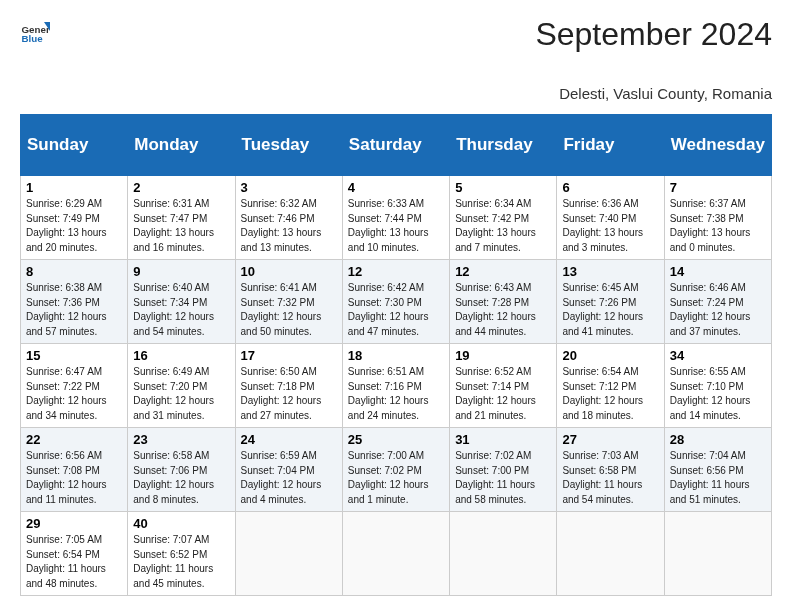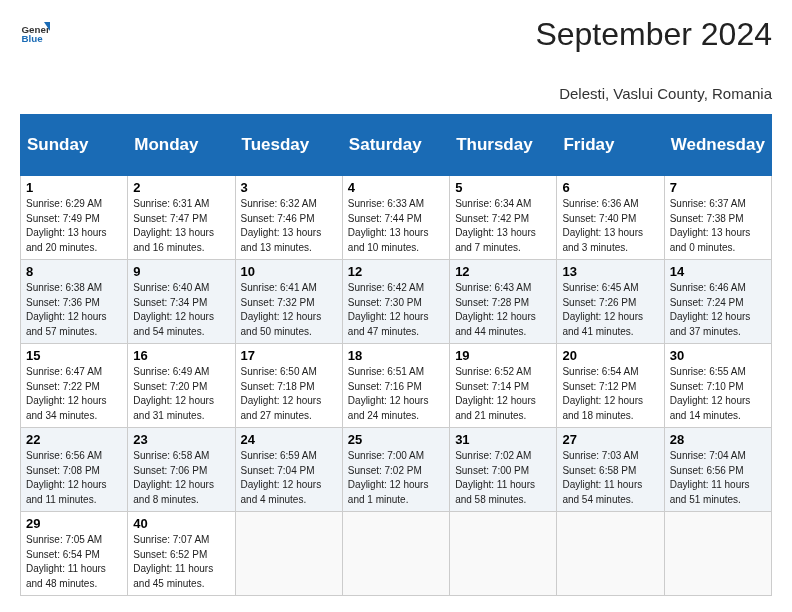--- a/index.html
+++ b/index.html
@@ -197,21 +197,21 @@
           </td>
           <td>
             <span class="day-num">19</span>
             <div class="day-info">Sunrise: 6:52 AM<br>Sunset: 7:14 PM<br>Daylight: 12 hours and 21 minutes.</div>
           </td>
           <td>
             <span class="day-num">20</span>
             <div class="day-info">Sunrise: 6:54 AM<br>Sunset: 7:12 PM<br>Daylight: 12 hours and 18 minutes.</div>
           </td>
           <td>
-            <span class="day-num">30</span>
+            <span class="day-num">34</span>
             <div class="day-info">Sunrise: 6:55 AM<br>Sunset: 7:10 PM<br>Daylight: 12 hours and 14 minutes.</div>
           </td>
         </tr>
         <tr>
           <td>
             <span class="day-num">22</span>
             <div class="day-info">Sunrise: 6:56 AM<br>Sunset: 7:08 PM<br>Daylight: 12 hours and 11 minutes.</div>
           </td>
           <td>
             <span class="day-num">23</span>

